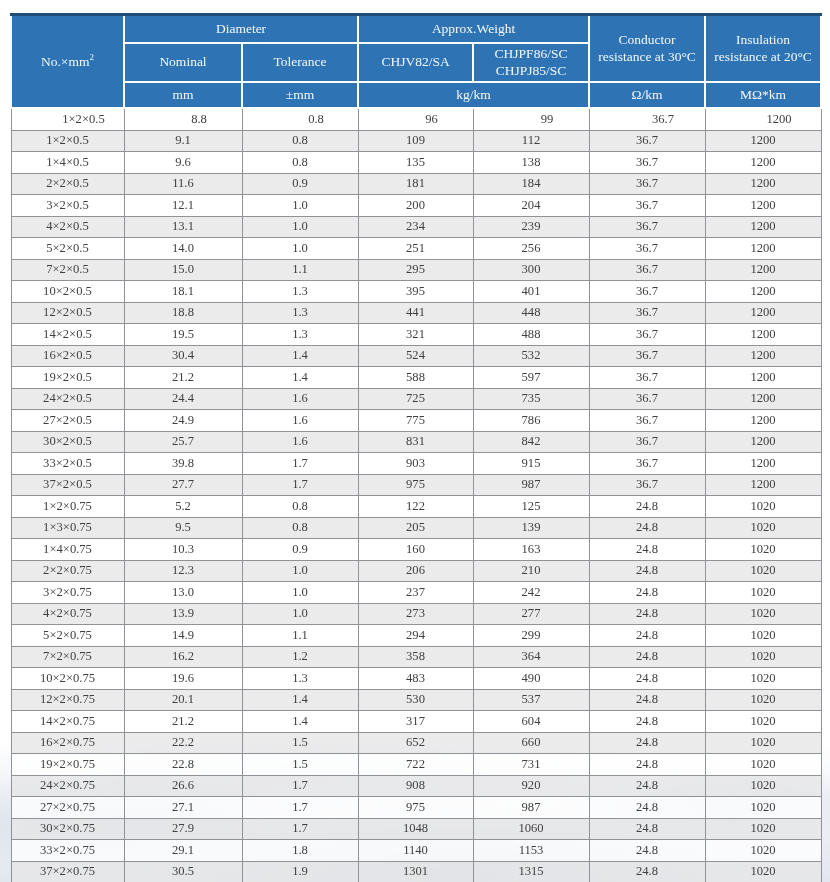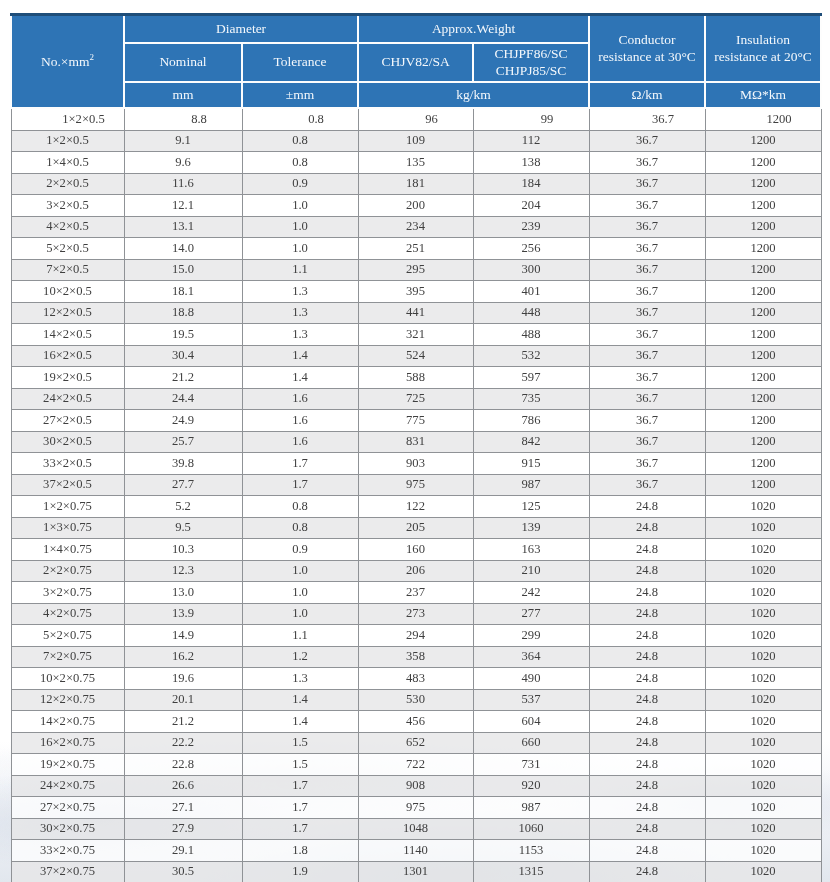--- a/index.html
+++ b/index.html
@@ -370,21 +370,21 @@
     <td>530</td>
     <td>537</td>
     <td>24.8</td>
     <td>1020</td>
   </tr>
 
   <tr>
     <td>14×2×0.75</td>
     <td>21.2</td>
     <td>1.4</td>
-    <td>456</td>
+    <td>317</td>
     <td>604</td>
     <td>24.8</td>
     <td>1020</td>
   </tr>
 
   <tr class="alt">
     <td>16×2×0.75</td>
     <td>22.2</td>
     <td>1.5</td>
     <td>652</td>

